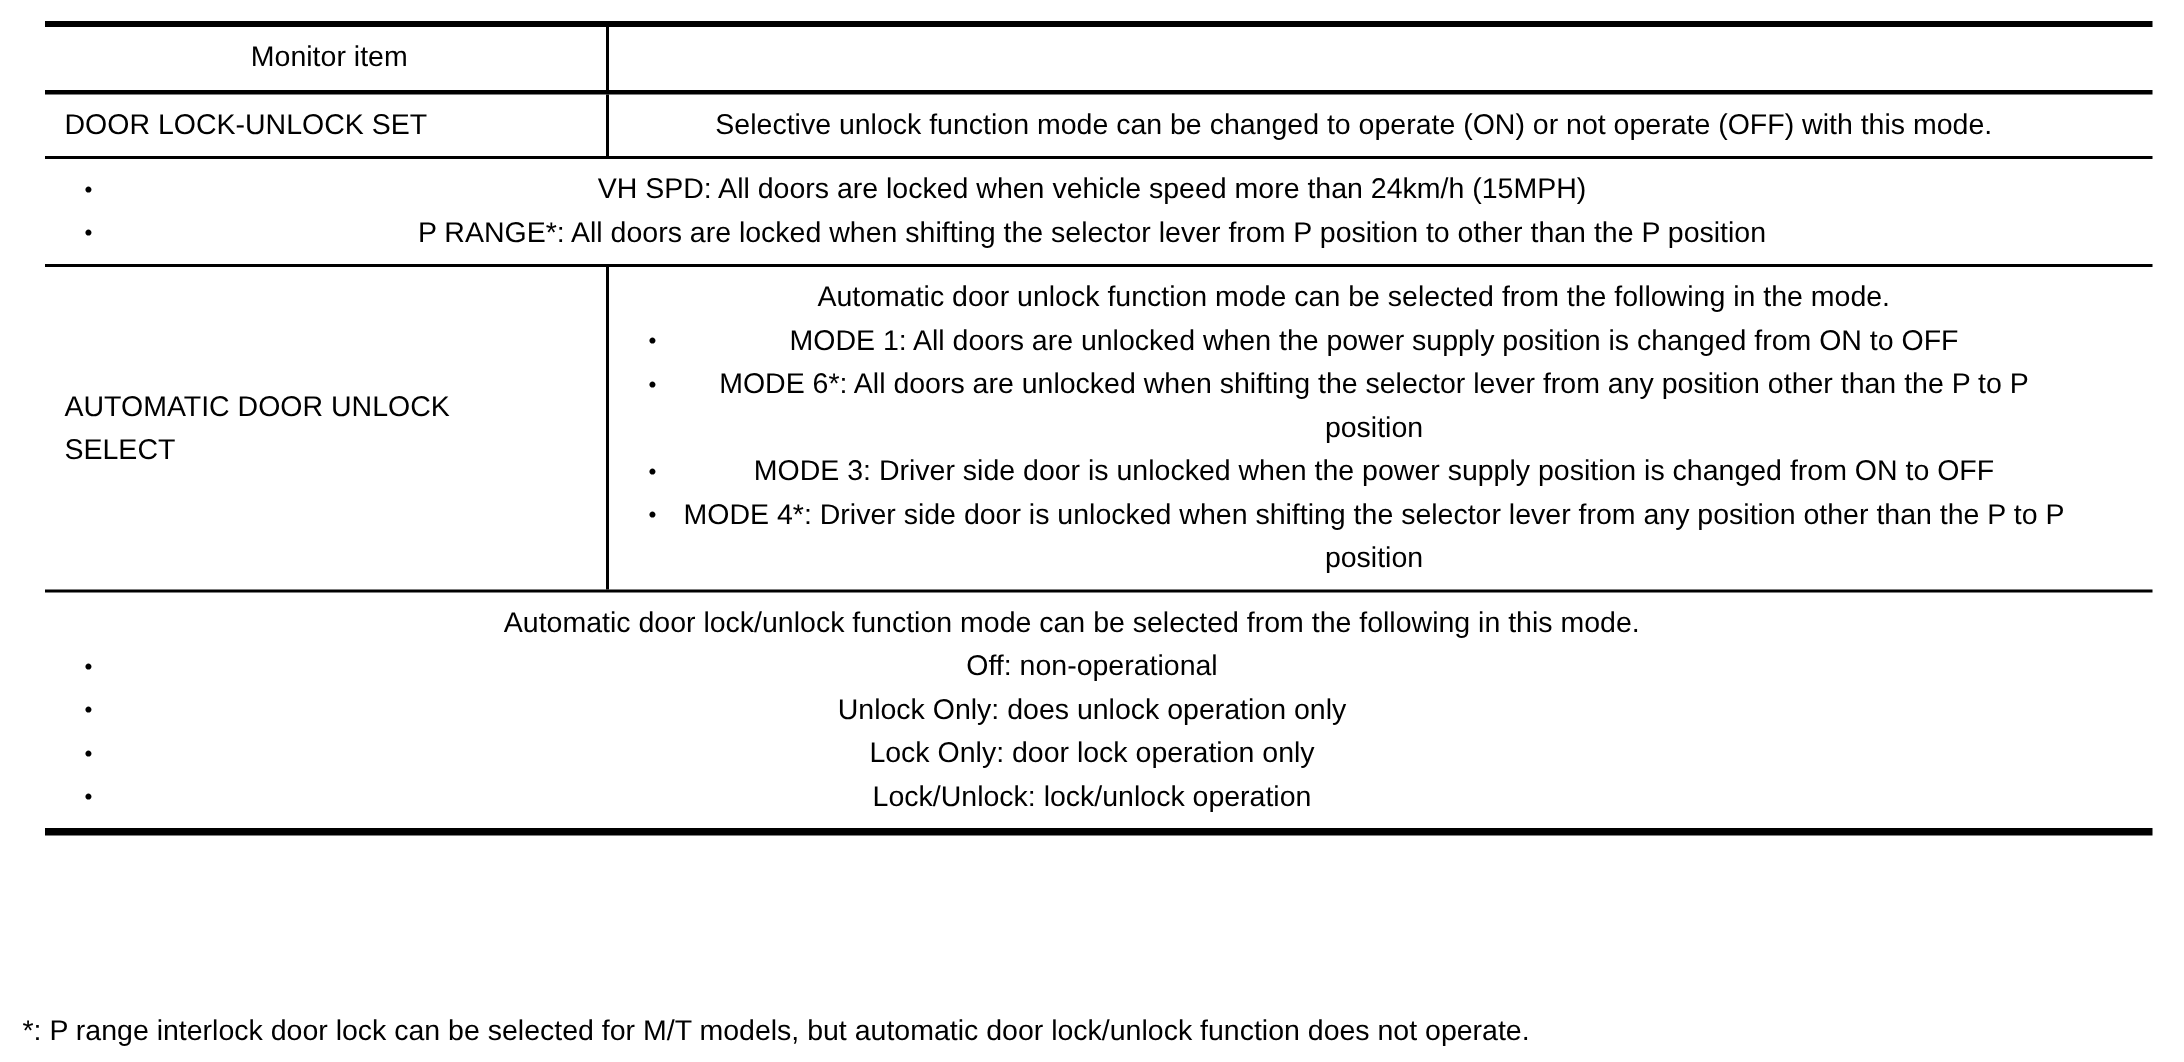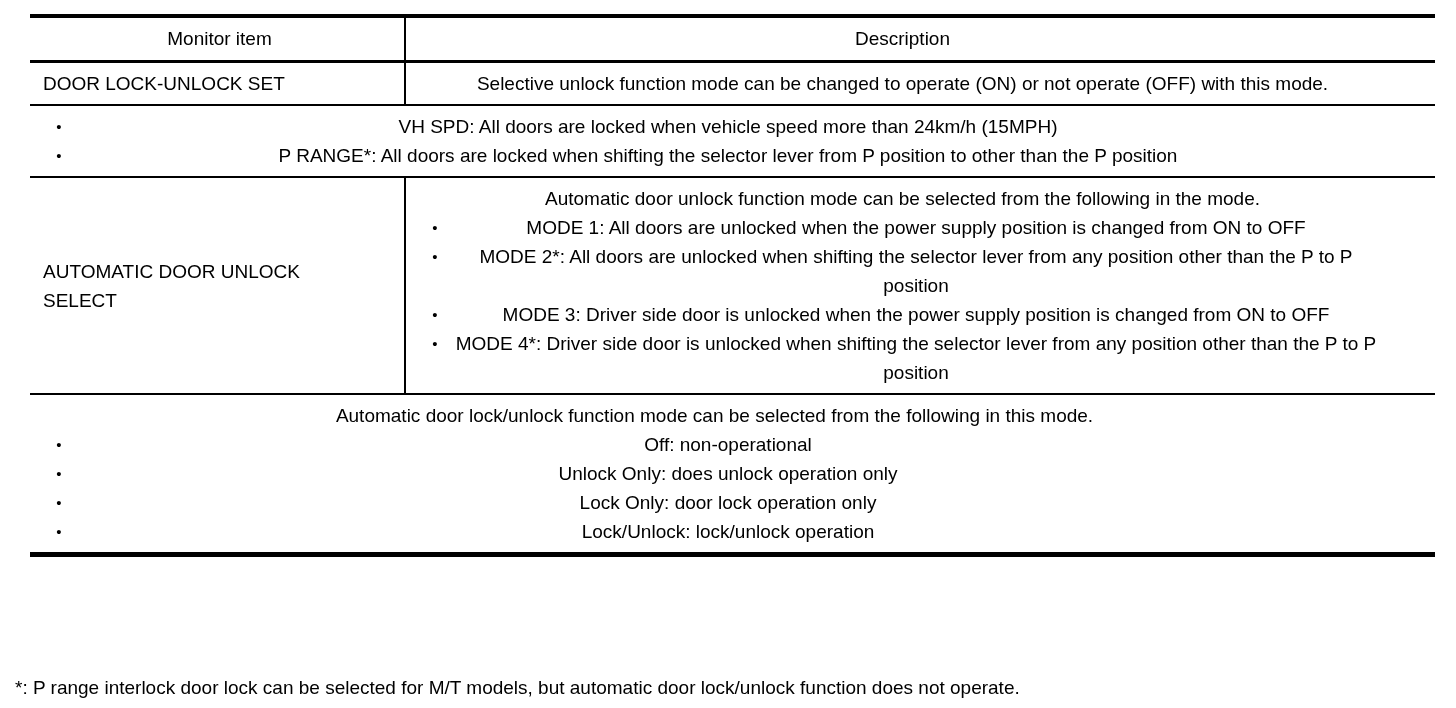--- a/index.html
+++ b/index.html
@@ -69,21 +69,20 @@
 </style>
 </head>
 <body>
 
 <div class="page">
 
   <div class="spec-table">
 
     <div class="row header-row">
       <div class="cell-item">Monitor item</div>
-      <div class="cell-desc">Description</div>
     </div>
 
     <div class="row">
       <div class="cell-item">DOOR LOCK-UNLOCK SET</div>
       <div class="cell-desc">
         <div class="intro">Selective unlock function mode can be changed to operate (ON) or not operate (OFF) with this mode.</div>
       </div>
     </div>
 
     <div class="row">
@@ -103,21 +102,21 @@
       <div class="cell-item">AUTOMATIC DOOR UNLOCK
 SELECT</div>
       <div class="cell-desc">
         <div class="intro">Automatic door unlock function mode can be selected from the following in the mode.</div>
         <div class="bullet-line">
           <span class="bullet">•</span>
           <span class="bullet-text">MODE 1: All doors are unlocked when the power supply position is changed from ON to OFF</span>
         </div>
         <div class="bullet-line">
           <span class="bullet">•</span>
-          <span class="bullet-text">MODE 2*: All doors are unlocked when shifting the selector lever from any position other than the P to P position</span>
+          <span class="bullet-text">MODE 6*: All doors are unlocked when shifting the selector lever from any position other than the P to P position</span>
         </div>
         <div class="bullet-line">
           <span class="bullet">•</span>
           <span class="bullet-text">MODE 3: Driver side door is unlocked when the power supply position is changed from ON to OFF</span>
         </div>
         <div class="bullet-line">
           <span class="bullet">•</span>
           <span class="bullet-text">MODE 4*: Driver side door is unlocked when shifting the selector lever from any position other than the P to P position</span>
         </div>
       </div>

